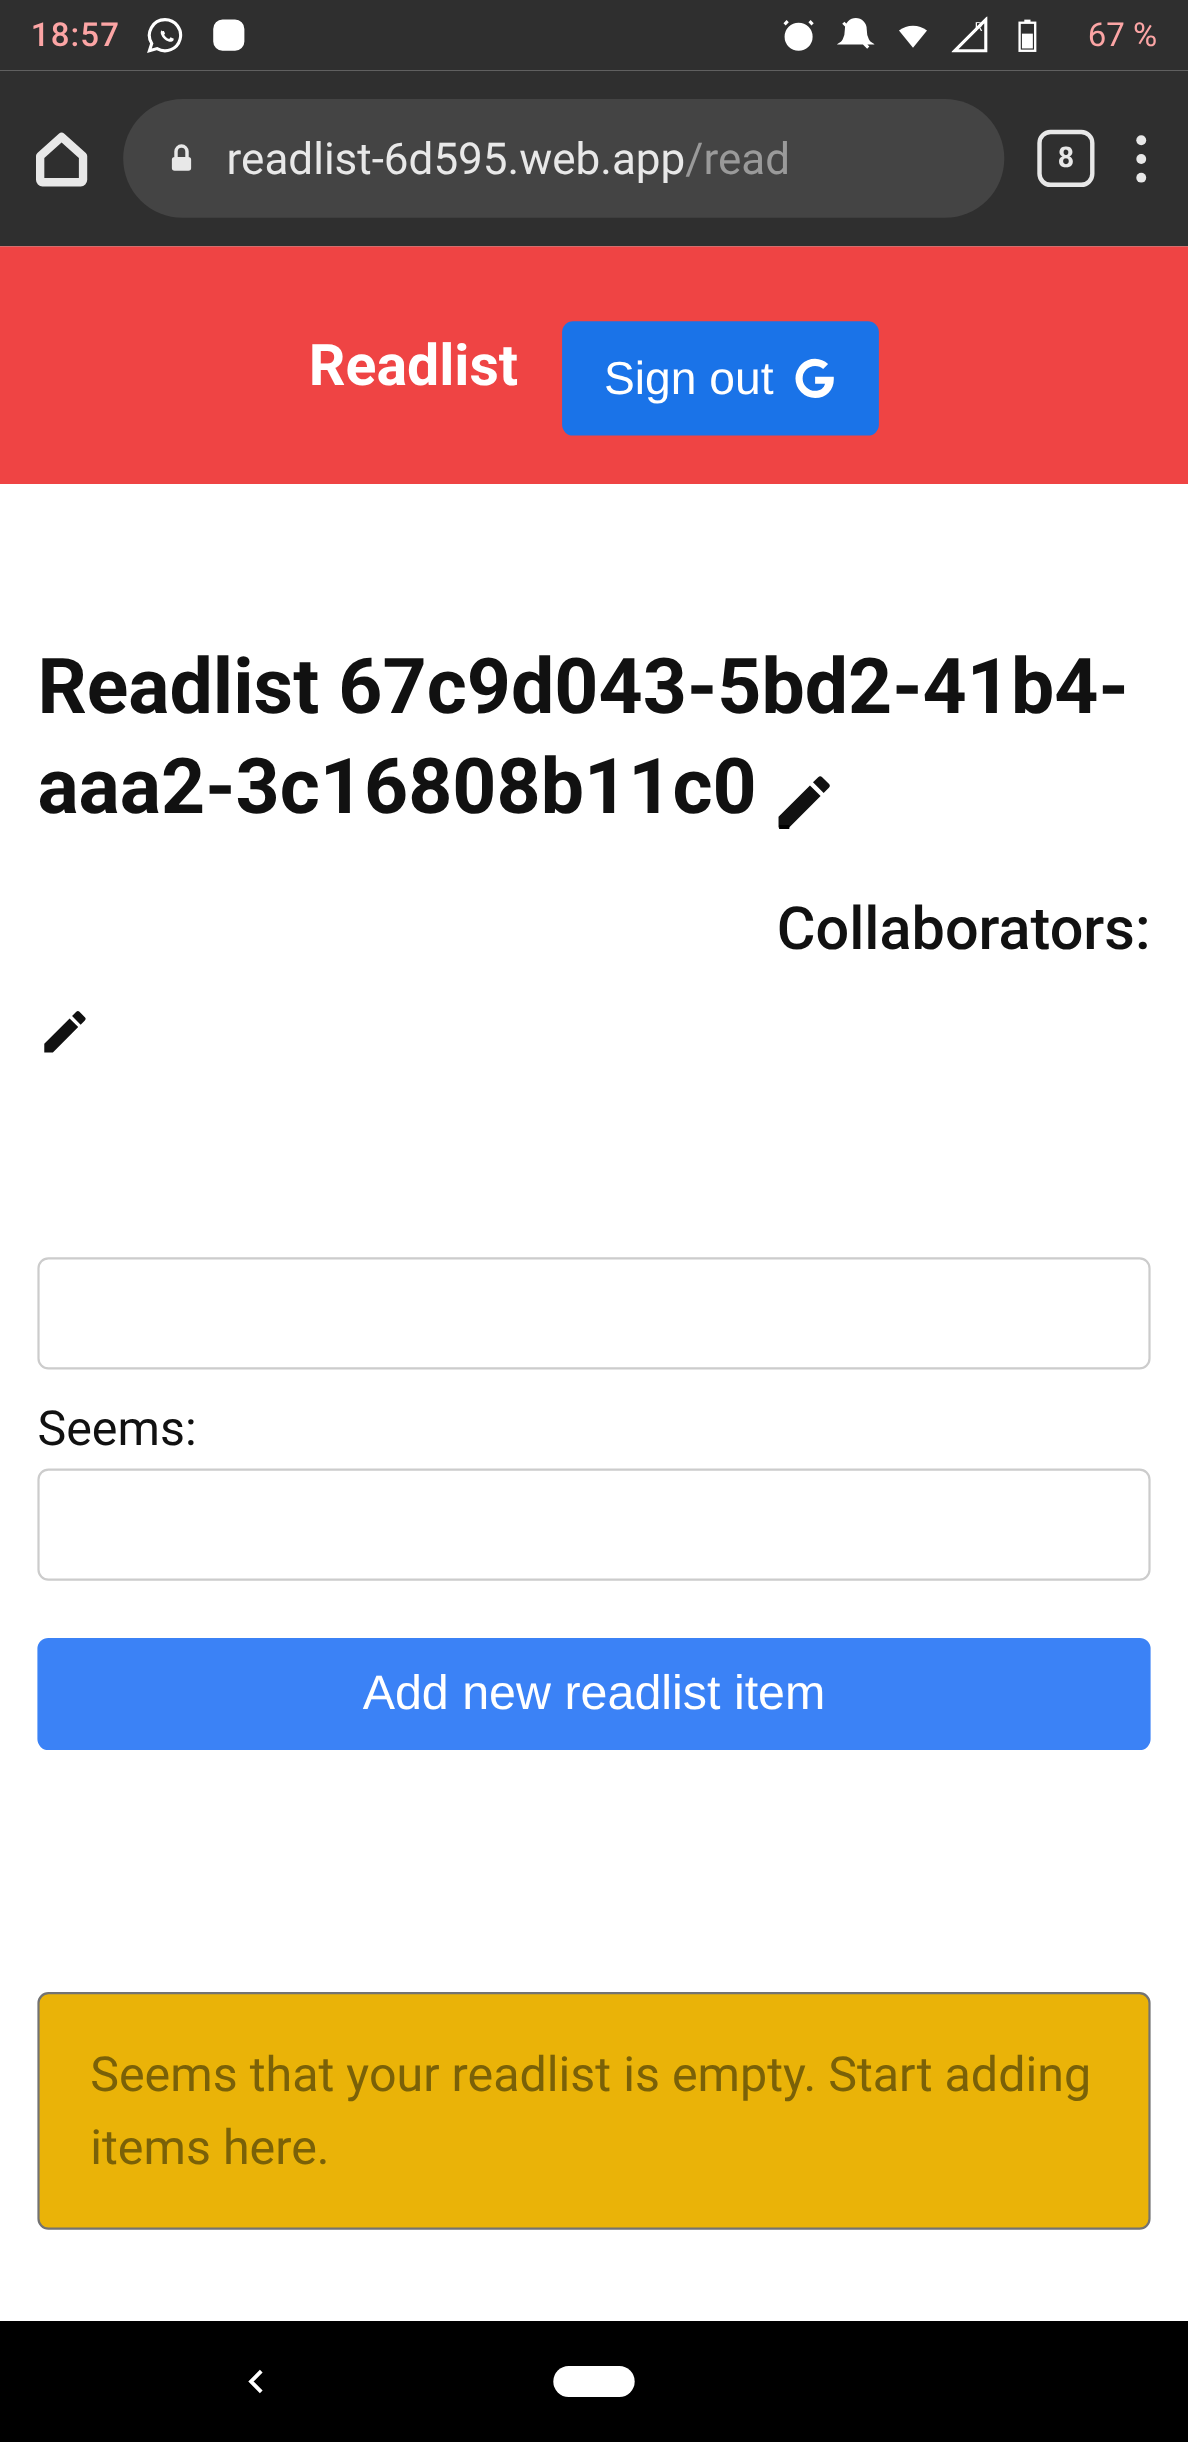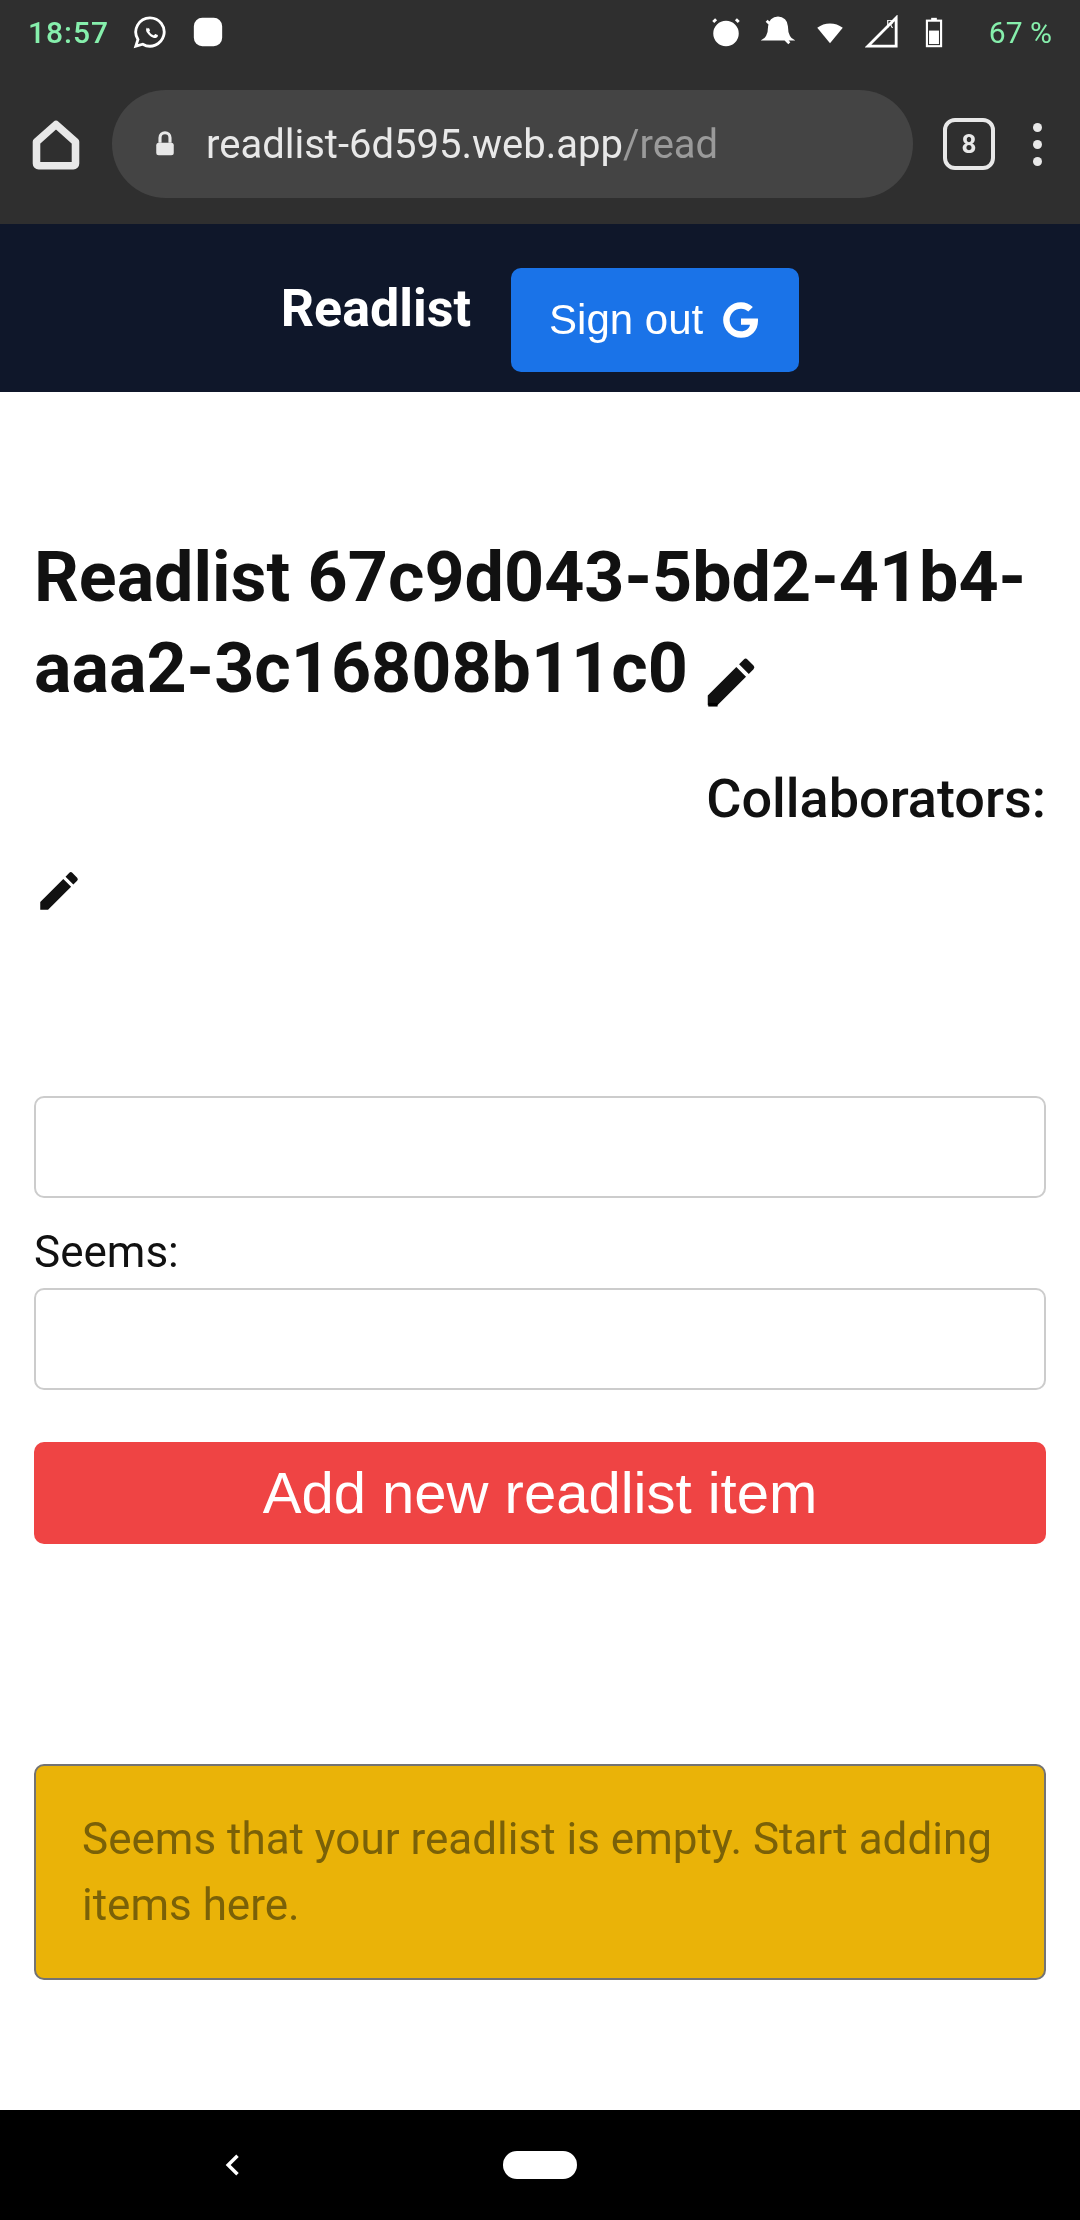--- a/index.html
+++ b/index.html
@@ -9,21 +9,21 @@
     font-family: -apple-system, BlinkMacSystemFont, "Segoe UI", Roboto, Helvetica, Arial, sans-serif;
     background: #fff;
     overflow: hidden;
     position: relative;
   }
 
   
   .status-bar {
     height: 64px;
     background: #2f2f2f;
-    color: #86efac;
+    color: #fca5a5;
     display: flex;
     align-items: center;
     justify-content: space-between;
     padding: 16px 28px;
     font-size: 30px;
   }
   .status-left { display: flex; align-items: center; gap: 24px; }
   .status-right { display: flex; align-items: center; gap: 18px; }
   .status-time { font-weight: 500; letter-spacing: 1px; }
   .status-icon { width: 34px; height: 34px; fill: #fff; }
@@ -59,22 +59,22 @@
     border: 4px solid #e8e8e8;
     border-radius: 12px;
     display: flex; align-items: center; justify-content: center;
     color: #e8e8e8; font-size: 26px; font-weight: 700;
   }
   .kebab { display: flex; flex-direction: column; gap: 8px; padding: 0 8px; }
   .kebab span { width: 9px; height: 9px; background: #e8e8e8; border-radius: 50%; }
 
   
   .app-header {
-    background: #0f172a;
-    height: 168px;
+    background: #ef4444;
+    height: 216px;
     display: flex;
     align-items: center;
     justify-content: center;
     gap: 40px;
   }
   .app-brand { color: #fff; font-size: 52px; font-weight: 700; }
   .signout-btn {
     background: #1a73e8;
     color: #fff;
     font-size: 42px;
@@ -137,25 +137,25 @@
     height: 102px;
     border: 2px solid #ccc;
     border-radius: 10px;
     font-size: 40px;
     padding: 0 24px;
     margin-bottom: 28px;
   }
   .add-btn {
     width: 100%;
     height: 102px;
-    background: #ef4444;
+    background: #3b82f6;
     color: #fff;
     border: none;
     border-radius: 10px;
-    font-size: 58px;
+    font-size: 44px;
     margin-top: 24px;
     cursor: pointer;
   }
 
   .alert-box {
     margin-top: 220px;
     background: #eab308;
     border: 2px solid #737373;
     border-radius: 10px;
     padding: 40px 46px;

